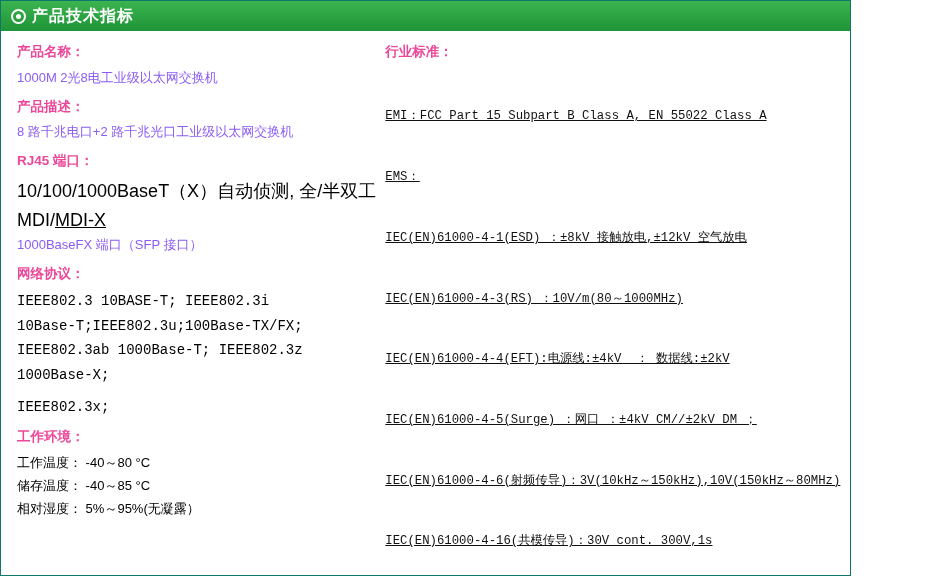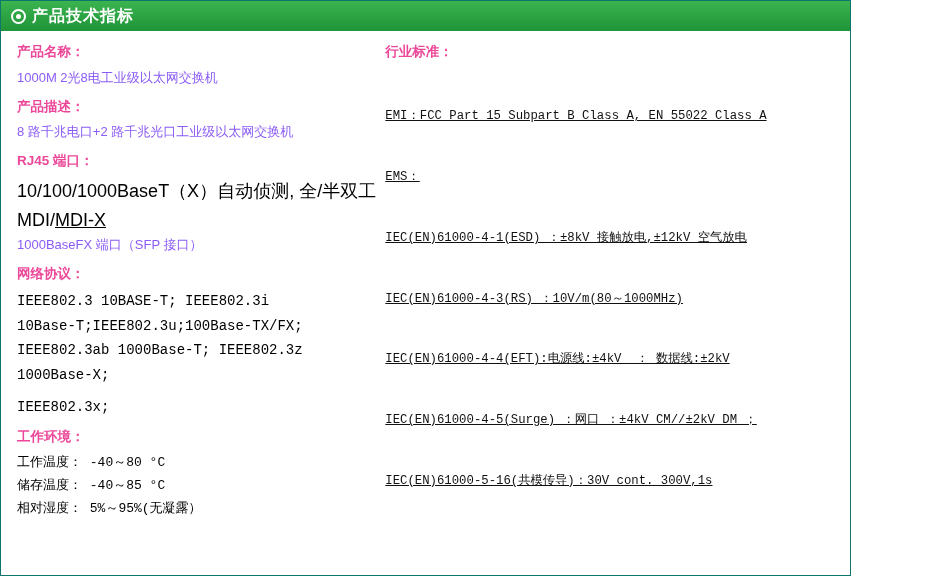--- a/index.html
+++ b/index.html
@@ -100,21 +100,20 @@
 
   
   .left-line { font-size: 18px; line-height: 1.6; margin: 0; }
   .left-sub  { font-size: 14px; font-family: "Liberation Mono","DejaVu Sans Mono",monospace; line-height: 1.75; margin: 0; }
 
   
   .env-list { margin-top: 2px; }
   .env-row {
     font-size: 13px;
     line-height: 1.75;
-    font-family: Liberation Mono, monospace;
   }
 </style>
 </head>
 <body>
 
 <div class="page">
 
   <div class="header">
     <span class="bullet-icon"></span>
     <span class="title">产品技术指标</span>
@@ -169,21 +168,22 @@
 
       <div>
         <div class="sec-title">行业标准：</div>
         <div class="mono">
           <div class="mono-line">EMI：FCC Part 15 Subpart B Class A, EN 55022 Class A</div>
           <div class="mono-line">EMS：</div>
           <div class="mono-line">IEC(EN)61000-4-1(ESD) ：±8kV 接触放电,±12kV 空气放电</div>
           <div class="mono-line">IEC(EN)61000-4-3(RS) ：10V/m(80～1000MHz)</div>
           <div class="mono-line">IEC(EN)61000-4-4(EFT):电源线:±4kV  ： 数据线:±2kV</div>
           <div class="mono-line">IEC(EN)61000-4-5(Surge) ：网口 ：±4kV CM//±2kV DM ；</div>
-          <div class="mono-line">IEC(EN)61000-5-16(共模传导)：30V cont. 300V,1s</div>
+          <div class="mono-line">IEC(EN)61000-4-6(射频传导)：3V(10kHz～150kHz),10V(150kHz～80MHz)</div>
+          <div class="mono-line">IEC(EN)61000-4-16(共模传导)：30V cont. 300V,1s</div>
           
           
           
           
           
           
           
         </div>
       </div>
 

